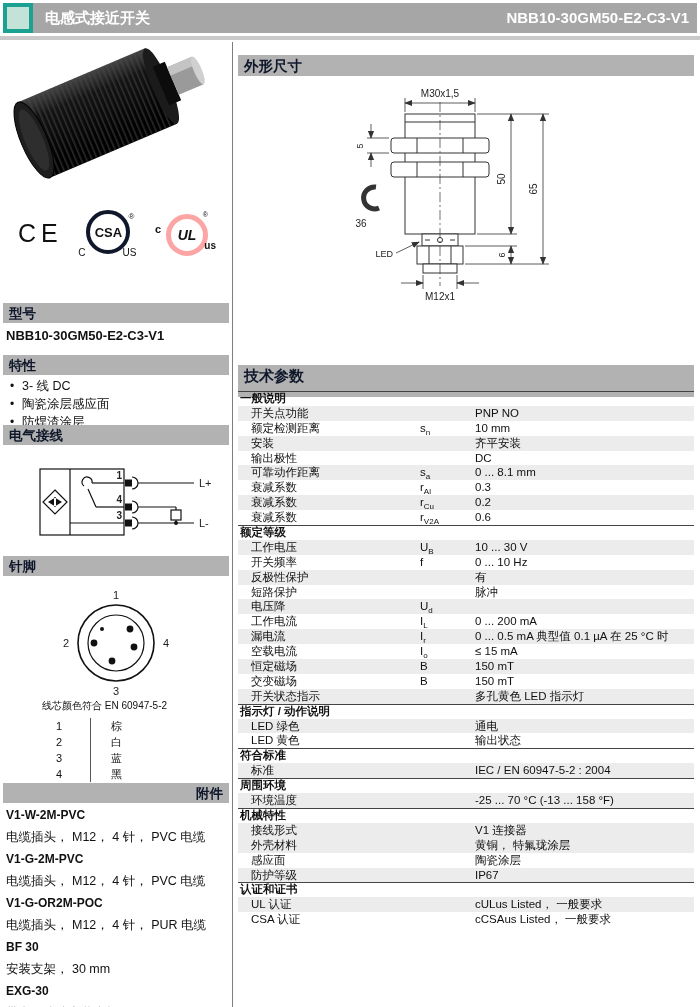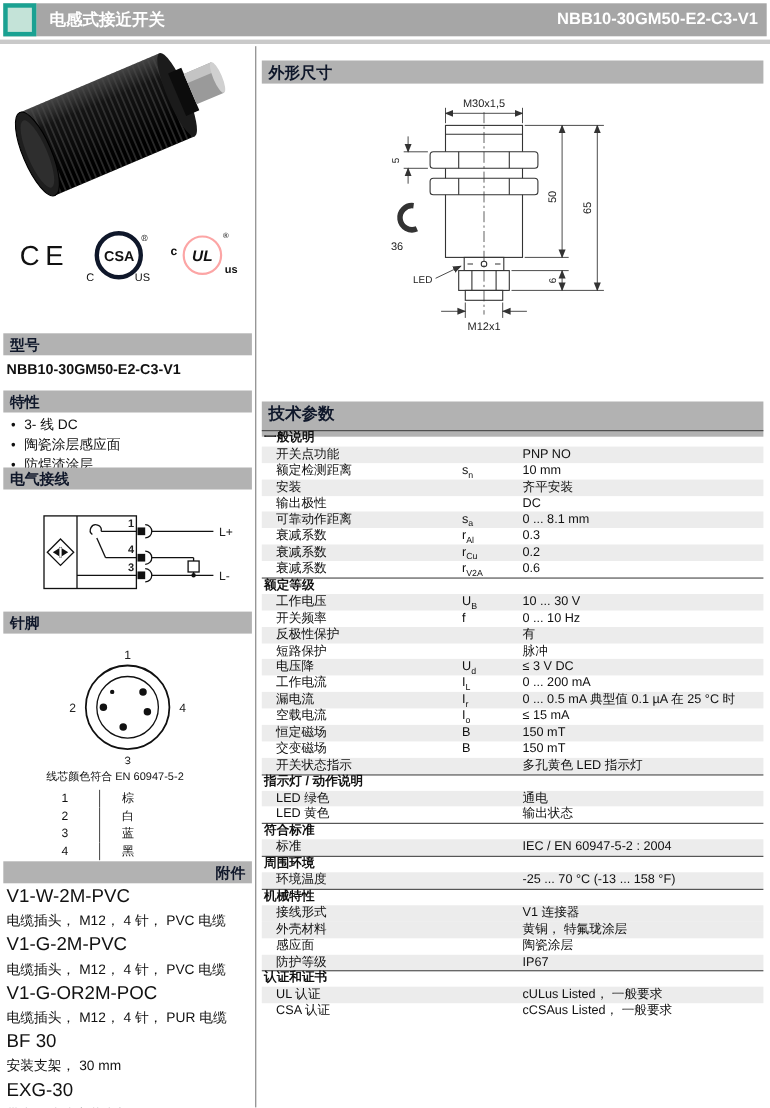--- a/index.html
+++ b/index.html
@@ -27,33 +27,33 @@
          align-items:center;justify-content:space-between;}
   .ce{font-size:25px;letter-spacing:5px;font-weight:400;}
   .csa{position:relative;width:60px;height:50px;}
   .csa .circ{position:absolute;left:8px;top:2px;width:36px;height:36px;border:4px solid #0f172a;
              border-radius:50%;display:flex;align-items:center;justify-content:center;
              font-weight:bold;font-size:13px;}
   .csa .c{position:absolute;left:0px;bottom:0px;font-size:10px;}
   .csa .us{position:absolute;right:2px;bottom:0px;font-size:10px;}
   .csa .reg{position:absolute;right:4px;top:4px;font-size:8px;}
   .ulm{position:relative;width:62px;height:44px;}
-  .ulm .circ{position:absolute;left:12px;top:3px;width:32px;height:32px;border:2px solid #fca5a5;
+  .ulm .circ{position:absolute;left:12px;top:3px;width:32px;height:32px;border:5px solid #fca5a5;
              border-radius:50%;display:flex;align-items:center;justify-content:center;
              font-weight:bold;font-style:italic;font-size:14px;}
   .ulm .c{position:absolute;left:1px;top:12px;font-size:11px;font-weight:bold;}
   .ulm .us{position:absolute;right:0px;bottom:4px;font-size:10px;font-weight:bold;}
   .ulm .reg{position:absolute;right:8px;top:0px;font-size:7px;}
   .pin-note{position:absolute;left:42px;top:699px;font-size:10px;}
   .pin-table{position:absolute;left:56px;top:718px;}
   .pinrow{display:flex;font-size:11px;height:16px;line-height:16px;}
   .pinrow .pn{width:34px;}
   .pinrow .pc{border-left:1px solid #555;padding-left:20px;width:60px;}
   .accs{position:absolute;left:6px;top:805px;width:222px;}
-  .acc-model{font-size:17px;font-weight:normal;height:22px;line-height:20px;}
+  .acc-model{font-size:12px;font-weight:bold;height:22px;line-height:20px;}
   .acc-desc{font-size:12.5px;height:22px;line-height:20px;}
   
   .tech{position:absolute;left:238px;top:391px;width:456px;}
   .t-sec{font-size:11.5px;font-weight:bold;height:13.9px;line-height:13.9px;
          border-top:1px solid #444;padding-left:2px;}
   .t-row{display:flex;height:14.9px;line-height:14.9px;font-size:11.5px;}
   .t-row.shade{background:#ececec;}
   .t-lbl{flex:0 0 182px;padding-left:13px;box-sizing:border-box;white-space:nowrap;}
   .t-sym{flex:0 0 55px;white-space:nowrap;}
   .t-sym sub{font-size:8px;}
@@ -330,21 +330,20 @@
         <span class="t-val">有</span>
       </div>
       <div class="t-row">
         <span class="t-lbl">短路保护</span>
         <span class="t-sym"></span>
         <span class="t-val">脉冲</span>
       </div>
       <div class="t-row shade">
         <span class="t-lbl">电压降</span>
         <span class="t-sym">U<sub>d</sub></span>
-        <span class="t-val">≤ 3 V DC</span>
       </div>
       <div class="t-row">
         <span class="t-lbl">工作电流</span>
         <span class="t-sym">I<sub>L</sub></span>
         <span class="t-val">0 ... 200 mA</span>
       </div>
       <div class="t-row shade">
         <span class="t-lbl">漏电流</span>
         <span class="t-sym">I<sub>r</sub></span>
         <span class="t-val">0 ... 0.5 mA 典型值 0.1 µA 在 25 °C 时</span>

